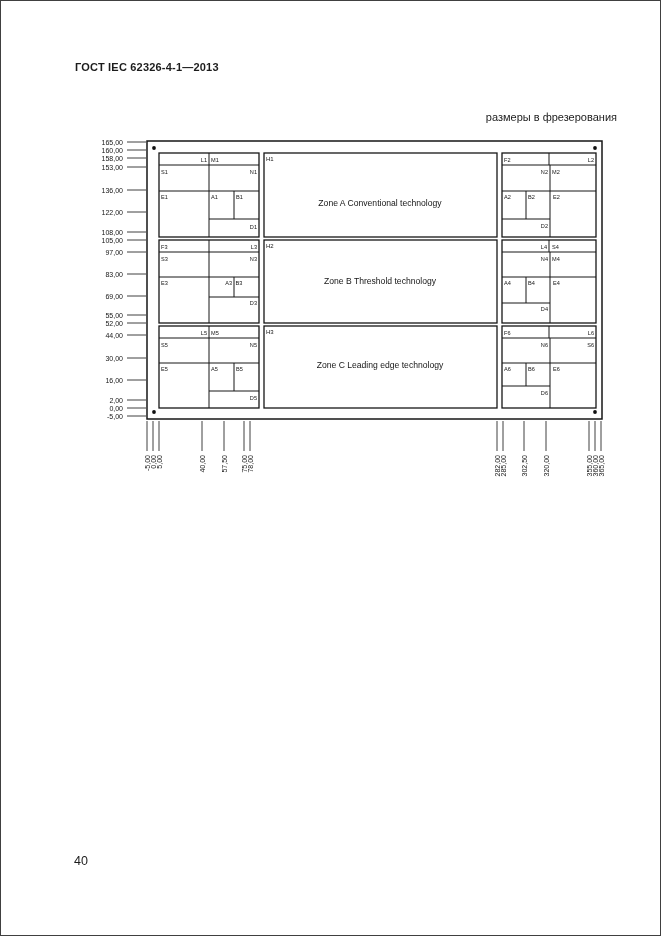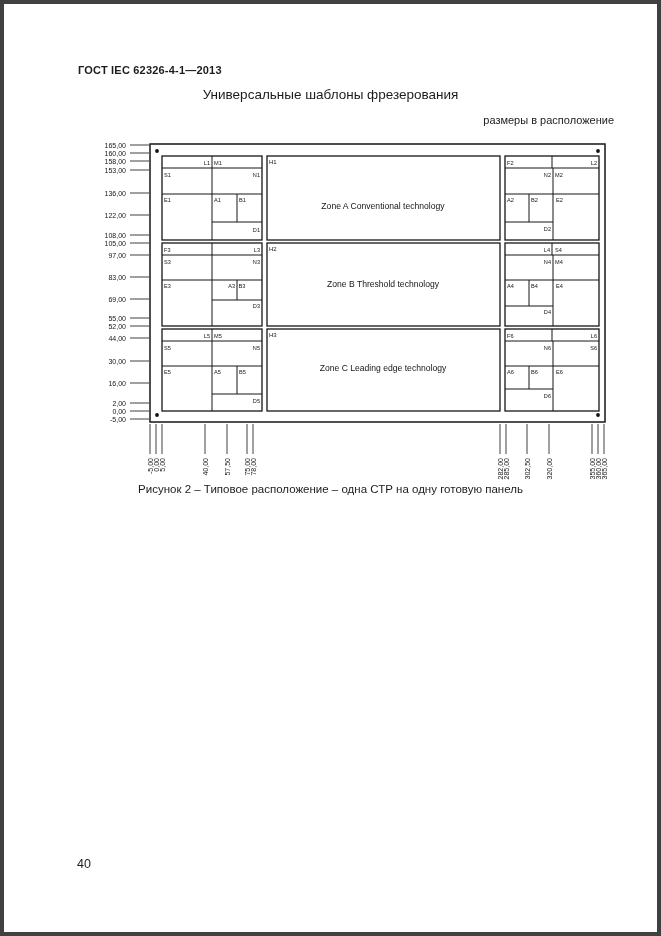--- a/index.html
+++ b/index.html
@@ -1,17 +1,17 @@
 <!DOCTYPE html>
 <html><head>
 <meta charset="utf-8">
 <style>
   html,body{margin:0;padding:0;background:#888;}
   .page{position:relative;width:661px;height:936px;background:#fff;margin:0 auto;
-        border:4px solid #404040;box-sizing:border-box;overflow:hidden;
+        border:1px solid #404040;box-sizing:border-box;overflow:hidden;
         font-family:"Liberation Sans", sans-serif;color:#1c1c1c;}
   .doc-code{position:absolute;left:74px;top:60px;font-size:11px;font-weight:bold;letter-spacing:.2px;}
   .fig-title{position:absolute;left:0;top:83px;width:100%;text-align:center;font-size:13.5px;}
   .units-note{position:absolute;right:43px;top:110px;font-size:11px;}
   .caption{position:absolute;left:0;top:479px;width:100%;text-align:center;font-size:11.5px;}
   .page-number{position:absolute;left:73px;top:853px;font-size:12.5px;text-align:center;}
   svg.diagram{position:absolute;left:80px;top:130px;}
   svg .frame{fill:none;stroke:#161616;stroke-width:1.5;}
   svg .blk{fill:none;stroke:#161616;stroke-width:1.3;}
   svg .zrect{fill:none;stroke:#161616;stroke-width:1.3;}
@@ -23,22 +23,21 @@
   svg .zt{font-size:8.6px;font-family:"Liberation Sans",sans-serif;}
   svg .hl{font-size:6px;font-family:"Liberation Sans",sans-serif;}
   svg .dot{fill:#111;}
 </style>
 </head>
 <body>
 
 <div class="page">
 
   <div class="doc-code">ГОСТ IEC 62326-4-1—2013</div>
-  <div class="fig-title">Универсальные шаблоны фрезерования</div>
-  <div class="units-note">размеры в расположение</div>
+  <div class="units-note">размеры в фрезерования</div>
 
   <svg class="diagram" width="545" height="360" viewBox="80 130 545 360">
 
     <g>
       <rect class="frame" x="146" y="140" width="455" height="278"></rect>
       <circle class="dot" cx="153" cy="147" r="1.9"></circle>
       <circle class="dot" cx="594" cy="147" r="1.9"></circle>
       <circle class="dot" cx="153" cy="411" r="1.9"></circle>
       <circle class="dot" cx="594" cy="411" r="1.9"></circle>
     </g>
@@ -235,15 +234,14 @@
         <text class="cl" x="547" y="346" text-anchor="end">N6</text>
         <text class="cl" x="593" y="346" text-anchor="end">S6</text>
         <text class="cl" x="503" y="370">A6</text>
         <text class="cl" x="527" y="370">B6</text>
         <text class="cl" x="552" y="370">E6</text>
         <text class="cl" x="547" y="394" text-anchor="end">D6</text>
       </g>
     </g>
   </svg>
 
-  <div class="caption">Рисунок 2 – Типовое расположение – одна СТР на одну готовую панель</div>
   <div class="page-number">40</div>
 </div>
 
 </body></html>

